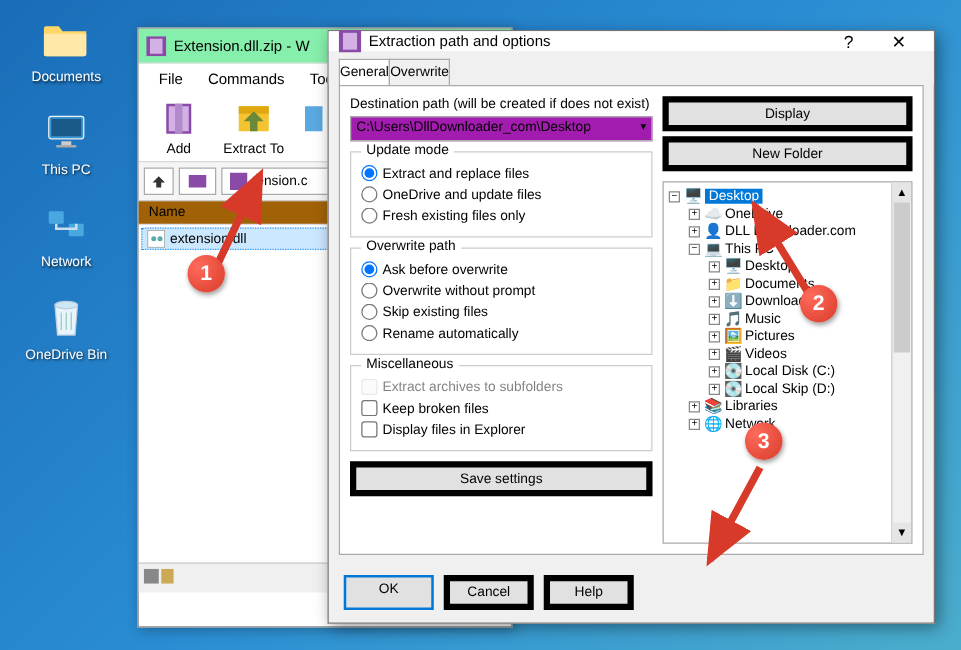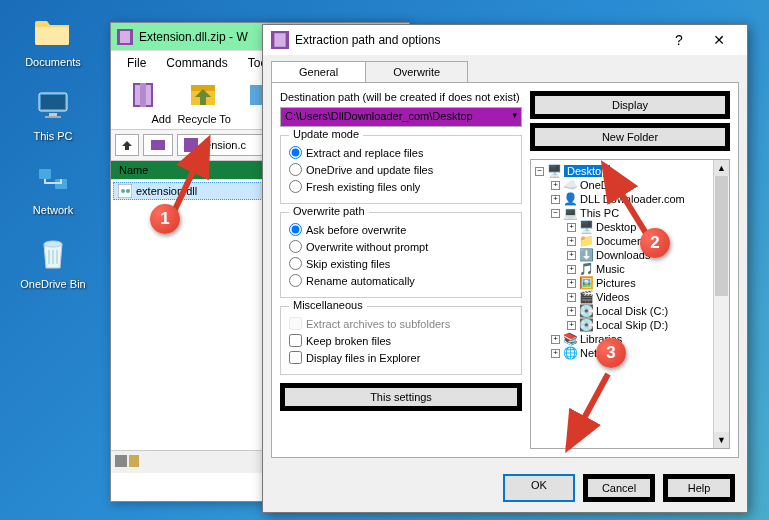--- a/index.html
+++ b/index.html
@@ -6,59 +6,59 @@
 body{width:769px;height:520px;background:linear-gradient(135deg,#1a6db8 0%,#2a8dd4 50%,#4badcc 100%);overflow:hidden;position:relative}
 .desktop-icon{position:absolute;width:70px;text-align:center;color:#fff;font-size:11px;text-shadow:1px 1px 2px rgba(0,0,0,.7)}
 .desktop-icon .ico{width:40px;height:40px;margin:0 auto 4px;display:flex;align-items:center;justify-content:center;font-size:32px}
 .window{position:absolute;background:#fff;border:1px solid #888;box-shadow:2px 2px 10px rgba(0,0,0,.3)}
 .titlebar{height:28px;background:#86efac;display:flex;align-items:center;padding:0 6px;border-bottom:1px solid #ddd}
 .titlebar .ti{width:16px;height:16px;margin-right:6px}
 .titlebar .title{flex:1;font-size:12px}
 .menubar{display:flex;padding:2px 6px;background:#fff}
 .menubar span{padding:3px 10px;font-size:12px}
 .toolbar{display:flex;background:#fff;border-bottom:1px solid #ccc;padding:2px}
-.toolbtn{width:60px;text-align:right;padding:2px;cursor:pointer}
+.toolbtn{width:60px;text-align:center;padding:2px;cursor:pointer}
 .toolbtn .tico{width:32px;height:32px;margin:0 auto 2px}
 .toolbtn .tlbl{font-size:11px}
 .pathbar{display:flex;padding:4px;gap:4px;background:#f5f5f5;border-bottom:1px solid #ccc}
 .pathbar .pbtn{width:24px;height:22px;border:1px solid #aaa;background:#fff;display:flex;align-items:center;justify-content:center}
 .pathbar .paddr{flex:1;border:1px solid #aaa;background:#fff;padding:2px 6px;display:flex;align-items:center}
-.list-header{background:#15803d;border-bottom:1px solid #ddd;padding:3px 8px;font-size:11px}
+.list-header{background:#a16207;border-bottom:1px solid #ddd;padding:3px 8px;font-size:11px}
 .list-body{background:#fff;min-height:270px;padding:2px}
 .list-item{display:flex;align-items:center;padding:1px 4px;gap:4px}
 .list-item.sel{background:#cce8ff;border:1px dotted #3a9bed}
 .statusbar{border-top:1px solid #ccc;padding:4px;background:#f0f0f0;display:flex;gap:8px}
 
 .dialog{position:absolute;background:#f0f0f0;border:1px solid #777;box-shadow:3px 3px 12px rgba(0,0,0,.4);z-index:10}
-.dlg-title{height:30px;background:#fff;display:flex;align-items:center;padding:0 8px}
+.dlg-title{height:16px;background:#fff;display:flex;align-items:center;padding:0 8px}
 .dlg-title .ti{width:18px;height:18px;margin-right:6px}
 .dlg-title .title{flex:1;font-size:12px}
 .dlg-title .db{width:40px;text-align:center;font-size:14px;cursor:pointer}
 .tabs{display:flex;background:#f0f0f0;padding:6px 8px 0}
-.tab{padding:4px 27px;border:1px solid #aaa;border-bottom:none;background:#f0f0f0;margin-right:-1px;font-size:11px;cursor:pointer}
+.tab{padding:4px 0;border:1px solid #aaa;border-bottom:none;background:#f0f0f0;margin-right:-1px;font-size:11px;cursor:pointer}
 .tab.active{background:#fff}
 .tab-content{background:#fff;margin:0 8px 8px;border:1px solid #aaa;padding:8px;display:flex;gap:8px}
 .left-col{flex:1}
 .right-col{width:200px}
 .field-label{font-size:11px;margin-bottom:4px}
 .combo{width:100%;border:1px solid #adadad;background:#a21caf;padding:2px 4px;height:20px;display:flex;align-items:flex-start;justify-content:space-between}
 .group{border:1px solid #ccc;margin-top:8px;padding:8px;position:relative}
 .group-title{position:absolute;top:-8px;left:8px;background:#fff;padding:0 4px;font-size:11px}
 .radio,.check{display:flex;align-items:center;gap:4px;padding:2px 0;font-size:11px}
 .radio input,.check input{margin:0}
 .btn{border:5px solid #000000;background:#e1e1e1;padding:3px 10px;font-size:11px;cursor:pointer;text-align:center;display:inline-block}
 .btn.primary{border:2px solid #0078d7;background:#e1e1e1}
 .side-btns{display:flex;flex-direction:column;gap:4px;margin-bottom:8px}
 .side-btns .btn{width:100%}
 .tree{border:1px solid #aaa;background:#fff;height:290px;overflow:auto;padding:4px;position:relative}
 .tnode{display:flex;align-items:center;gap:2px;padding:0px 0;font-size:11px;white-space:nowrap}
 .tnode .exp{width:9px;height:9px;border:1px solid #888;display:inline-flex;align-items:center;justify-content:center;font-size:8px;line-height:1;margin-right:2px;cursor:pointer}
 .tnode .tico{width:14px;height:14px;display:inline-flex;align-items:center;justify-content:center;font-size:12px}
 .tnode.sel .tlabel{background:#0078d7;color:#fff;padding:0 3px}
-.dlg-buttons{display:flex;justify-content:flex-end;gap:8px;padding:8px 12px 10px}
+.dlg-buttons{display:flex;gap:8px;padding:8px 12px 10px}
 .dlg-buttons .btn{min-width:72px}
 .save-btn-row{margin-top:8px}
 .save-btn-row .btn{width:100%}
 .scrollbar-v{position:absolute;right:0;top:0;bottom:0;width:16px;background:#f0f0f0;border-left:1px solid #ccc}
 .scrollbar-v .arrow{height:16px;display:flex;align-items:center;justify-content:center;font-size:9px;background:#e5e5e5}
 .scrollbar-v .thumb{position:absolute;top:16px;left:1px;right:1px;height:120px;background:#ccc}
 
 .anno{position:absolute;z-index:20;pointer-events:none}
 .circ{width:30px;height:30px;border-radius:50%;background:radial-gradient(circle at 30% 30%,#ff6b5b,#d83a2a);color:#fff;font-size:17px;font-weight:bold;display:flex;align-items:center;justify-content:center;box-shadow:1px 2px 4px rgba(0,0,0,.4)}
 svg.arrow{position:absolute;z-index:19;pointer-events:none}
@@ -128,21 +128,21 @@
             <rect x="13" y="4" width="6" height="24" fill="#b38acc"></rect>
           </svg></div>
       <div class="tlbl">Add</div>
     </div>
     <div class="toolbtn">
       <div class="tico"><svg width="32" height="32" viewBox="0 0 32 32">
             <rect x="4" y="6" width="24" height="20" fill="#f4c430"></rect>
             <rect x="4" y="6" width="24" height="6" fill="#e0a810"></rect>
             <path fill="#6a8a3a" d="M16 10l8 8h-5v8h-6v-8h-5z"></path>
           </svg></div>
-      <div class="tlbl">Recycle To</div>
+      <div class="tlbl">Extract To</div>
     </div>
     <div class="toolbtn" style="width:22px">
       <div class="tico"><svg width="20" height="32" viewBox="0 0 20 32">
             <rect x="3" y="6" width="14" height="20" fill="#5aa8e0"></rect>
           </svg></div>
     </div>
   </div>
   <div class="pathbar">
     <div class="pbtn">
         <svg width="14" height="14">
@@ -247,21 +247,21 @@
         <label class="check">
             <input type="checkbox" style="">
             <span>Keep broken files</span>
           </label>
         <label class="check">
             <input type="checkbox" style="">
             <span>Display files in Explorer</span>
           </label>
       </div>
 
-      <div class="save-btn-row"><div class="btn">This settings</div></div>
+      <div class="save-btn-row"><div class="btn">Save settings</div></div>
     </div>
 
     <div class="right-col">
       <div class="side-btns">
         <div class="btn">Display</div>
         <div class="btn">New Folder</div>
       </div>
       <div class="tree" id="tree">
         <div class="tnode sel" style="padding-left: 0px;">
             <span class="exp">−</span>

